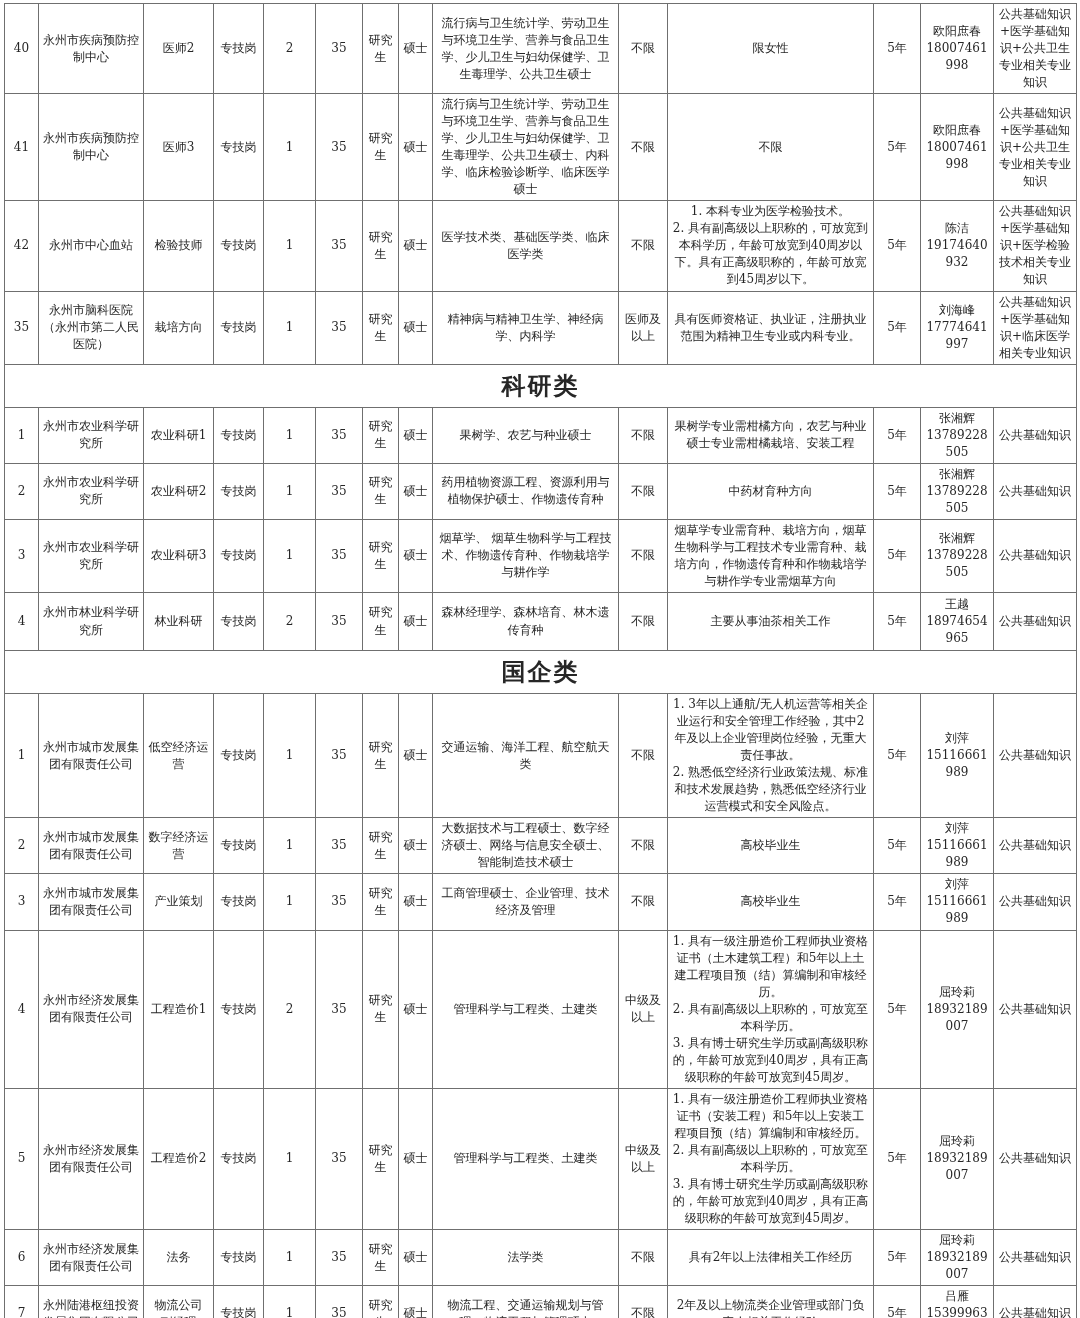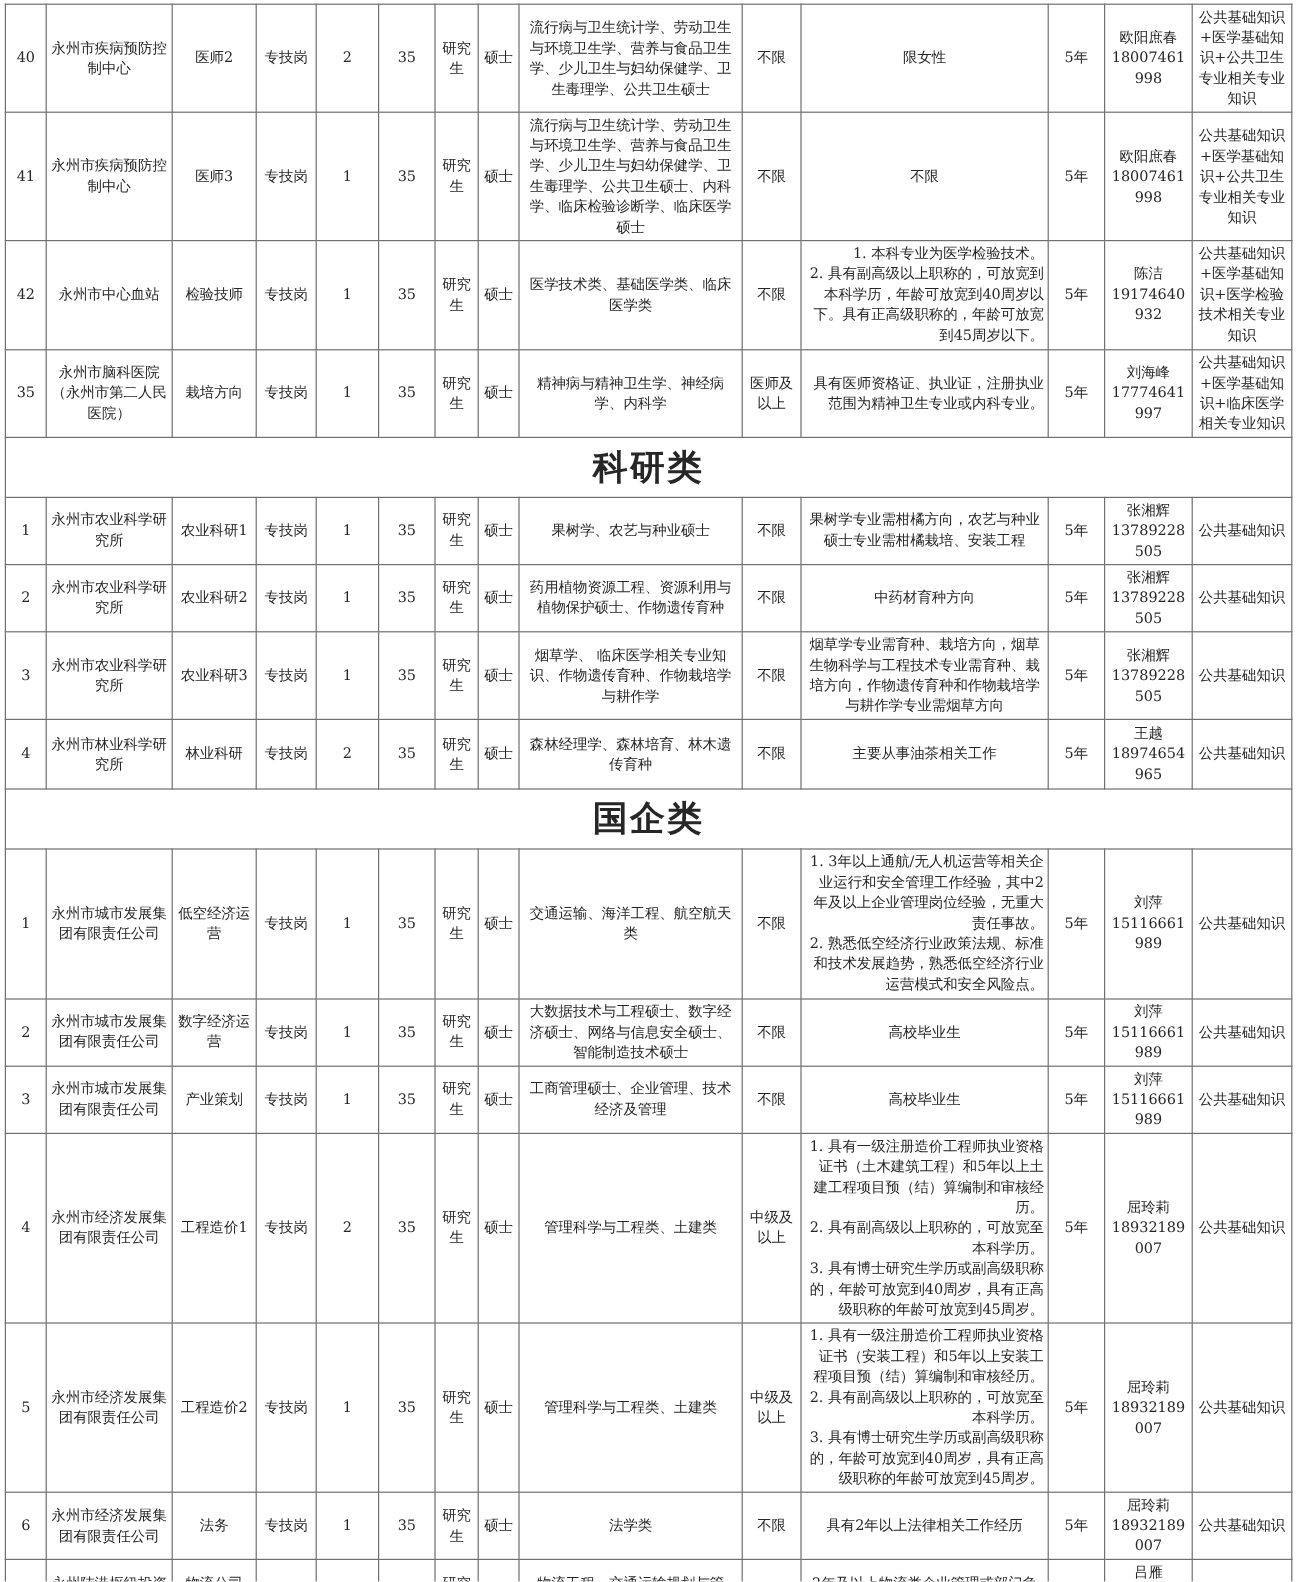--- a/index.html
+++ b/index.html
@@ -18,23 +18,23 @@
     border:1px solid #6f6f6f;
     font-size:12px;
     line-height:1.42;
     text-align:center;
     vertical-align:middle;
     padding:2px 3px;
     white-space:pre-line;
     word-break:break-all;
     overflow:hidden;
   }
-  td.left{text-align:right;}
+  td.left{text-align:center;}
   td.section-cell{
-    font-size:29px;
+    font-size:24px;
     font-weight:bold;
     letter-spacing:2px;
     padding:4px 0;
   }
 </style>
 </head>
 <body>
 
 <div class="page">
   <table>
@@ -163,21 +163,21 @@
         </tr>
         <tr style="height: 62px;">
           <td>3</td>
           <td>永州市农业科学研究所</td>
           <td>农业科研3</td>
           <td>专技岗</td>
           <td>1</td>
           <td>35</td>
           <td>研究生</td>
           <td>硕士</td>
-          <td>烟草学、 临床医学相关专业知识、作物遗传育种、作物栽培学与耕作学</td>
+          <td>烟草学、 烟草生物科学与工程技术、作物遗传育种、作物栽培学与耕作学</td>
           <td>不限</td>
           <td>烟草学专业需育种、栽培方向，烟草生物科学与工程技术专业需育种、栽培方向，作物遗传育种和作物栽培学与耕作学专业需烟草方向</td>
           <td>5年</td>
           <td>张湘辉
 13789228505</td>
           <td>公共基础知识</td>
         </tr>
         <tr style="height: 58px;">
           <td>4</td>
           <td>永州市林业科学研究所</td>

